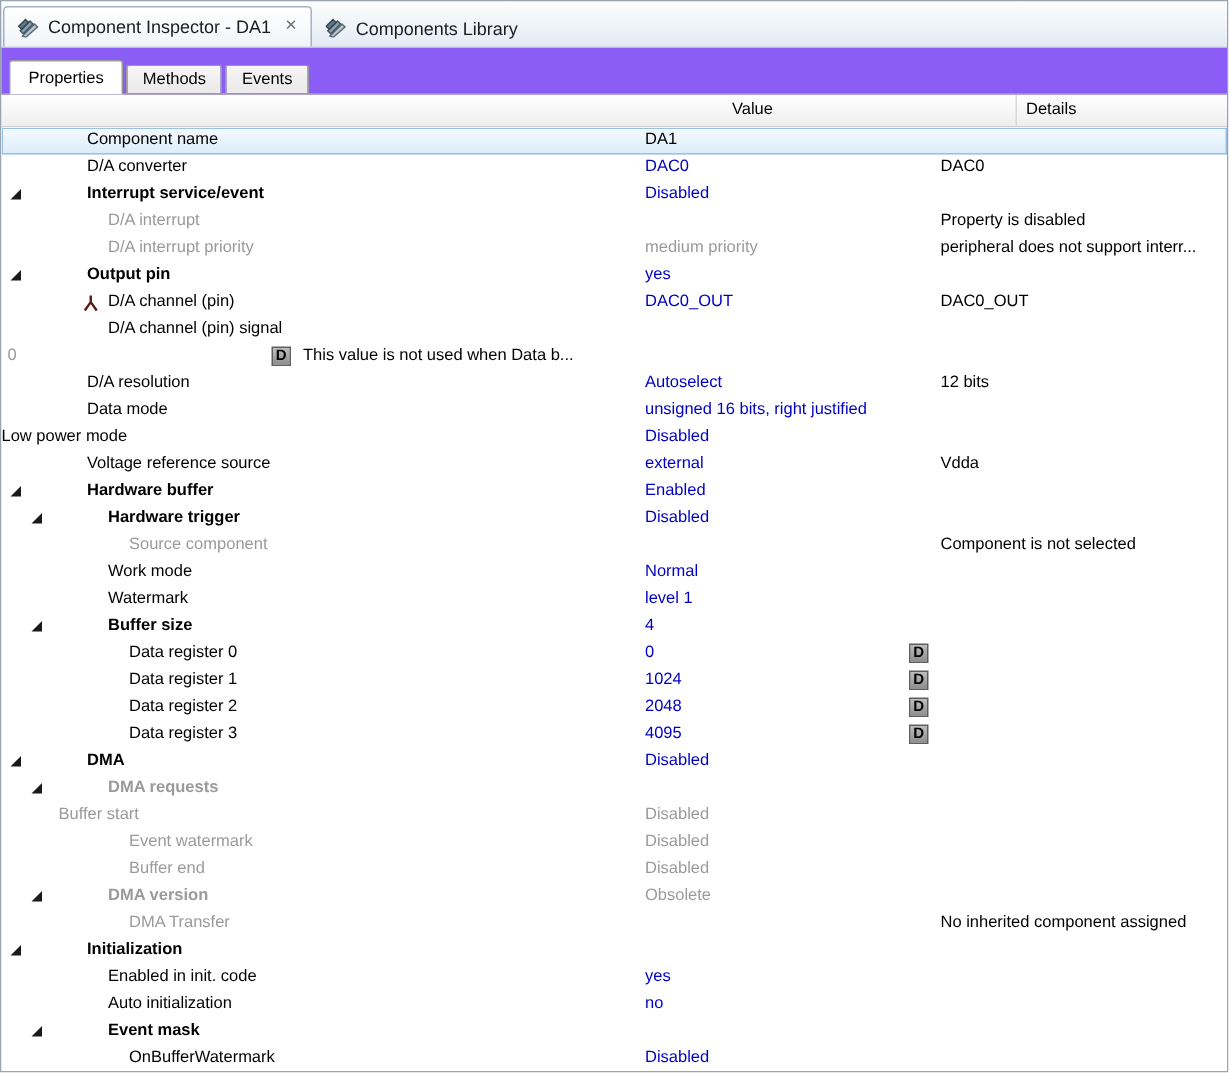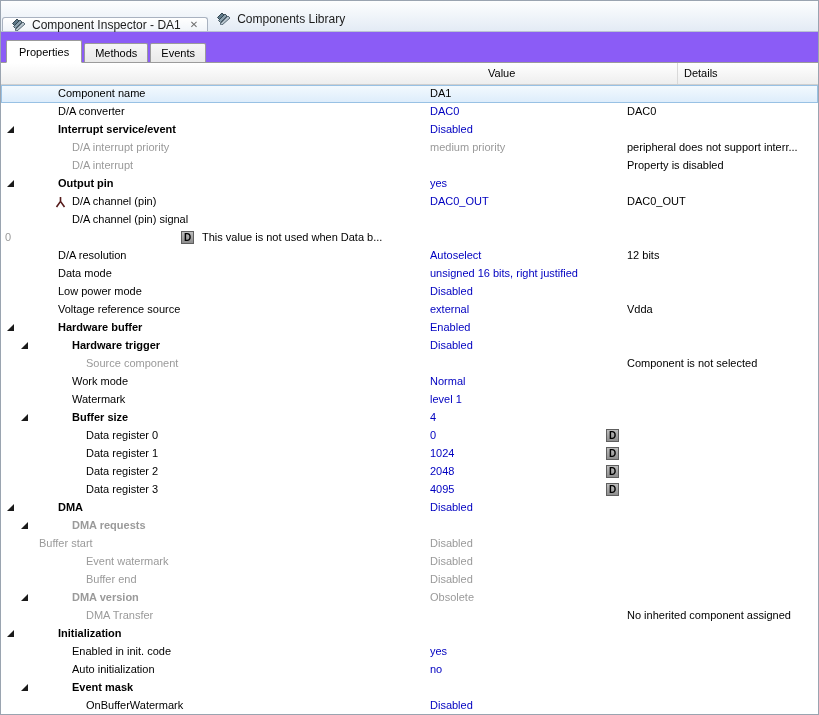--- a/index.html
+++ b/index.html
@@ -24,21 +24,21 @@
     border-bottom: 1px solid #b9c3d2;
     display: flex; align-items: flex-end;
     padding-left: 1px;
   }
   .ctab {
     height: 25px; display: flex; align-items: center; gap: 5px;
     padding: 0 9px; font-size: 12px; color: #1c1c1c; cursor: default;
     white-space: nowrap;
   }
   .ctab.active {
-    height: 14px;
+    height: 27px;
     background: linear-gradient(#ffffff, #f0f4f9);
     border: 1px solid #a9b2c0; border-bottom: none;
     border-radius: 3px 3px 0 0;
   }
   .tab-icon { display: inline-flex; width: 15px; height: 13px; }
   .close-btn { font-size: 10px; color: #6e6e6e; margin-left: 4px; line-height: 10px; }
 
   
   .subtab-bar {
     height: 31px; flex: 0 0 31px;
@@ -187,39 +187,39 @@
     <div class="cell c-val">
       <span class="value-text v-link">Disabled</span>
       
     </div>
     <div class="cell c-det"></div>
   </div>
       <div class="prow gray">
     <div class="cell c-name">
       
       
+      <span class="name-label" style="padding-left: 71px;">D/A interrupt</span>
+    </div>
+    <div class="cell c-val">
+      <span class="value-text v-plain"></span>
+      
+    </div>
+    <div class="cell c-det">Property is disabled</div>
+  </div>
+      <div class="prow gray">
+    <div class="cell c-name">
+      
+      
       <span class="name-label" style="padding-left: 71px;">D/A interrupt priority</span>
     </div>
     <div class="cell c-val">
       <span class="value-text v-gray">medium priority</span>
       
     </div>
     <div class="cell c-det">peripheral does not support interr...</div>
-  </div>
-      <div class="prow gray">
-    <div class="cell c-name">
-      
-      
-      <span class="name-label" style="padding-left: 71px;">D/A interrupt</span>
-    </div>
-    <div class="cell c-val">
-      <span class="value-text v-plain"></span>
-      
-    </div>
-    <div class="cell c-det">Property is disabled</div>
   </div>
       <div class="prow bold">
     <div class="cell c-name">
       <span class="tree-arrow" style="left: 6px;"></span>
       
       <span class="name-label" style="padding-left: 57px;">Output pin</span>
     </div>
     <div class="cell c-val">
       <span class="value-text v-link">yes</span>
       
@@ -282,21 +282,21 @@
     <div class="cell c-val">
       <span class="value-text v-link">unsigned 16 bits, right justified</span>
       
     </div>
     <div class="cell c-det"></div>
   </div>
       <div class="prow">
     <div class="cell c-name">
       
       
-      <span class="name-label" style="padding-left: 57px;">Low power mode</span>
+      <span class="name-label" style="">Low power mode</span>
     </div>
     <div class="cell c-val">
       <span class="value-text v-link">Disabled</span>
       
     </div>
     <div class="cell c-det"></div>
   </div>
       <div class="prow">
     <div class="cell c-name">
       

